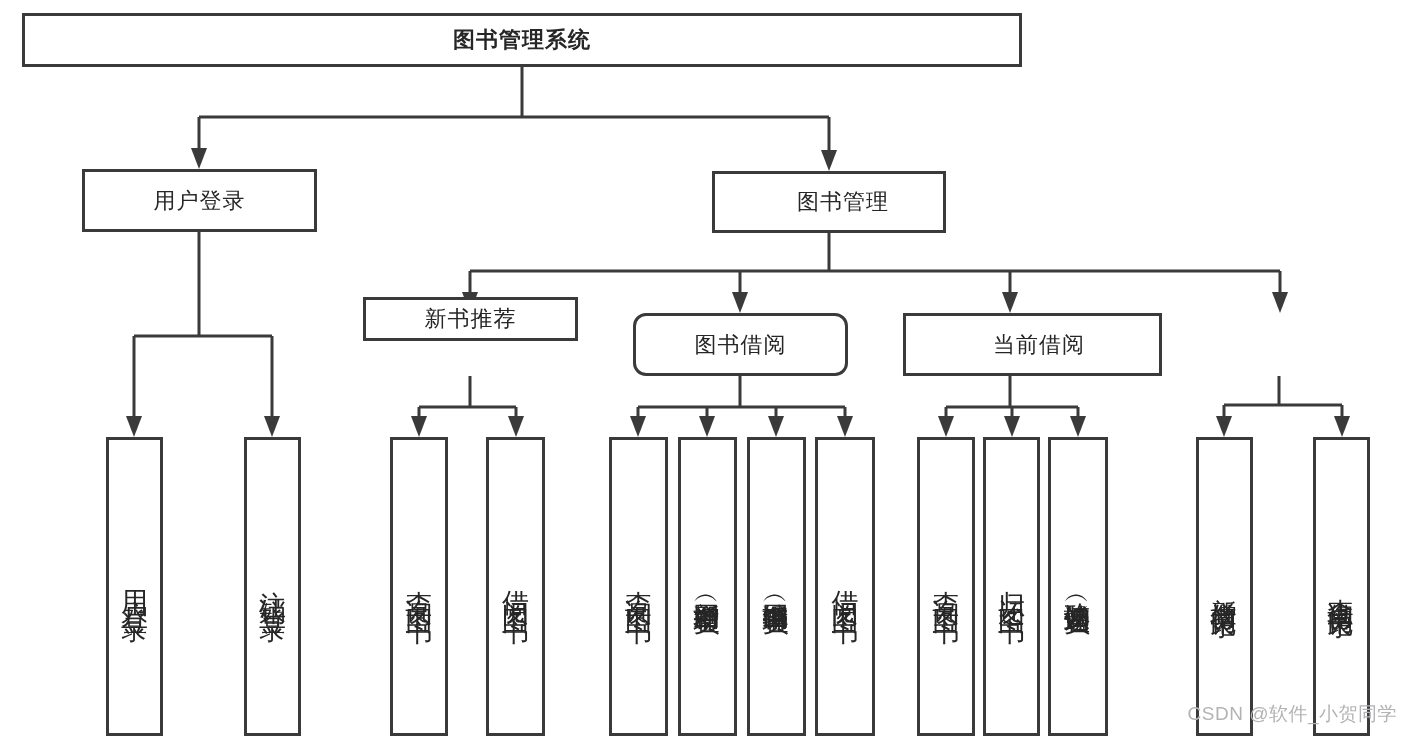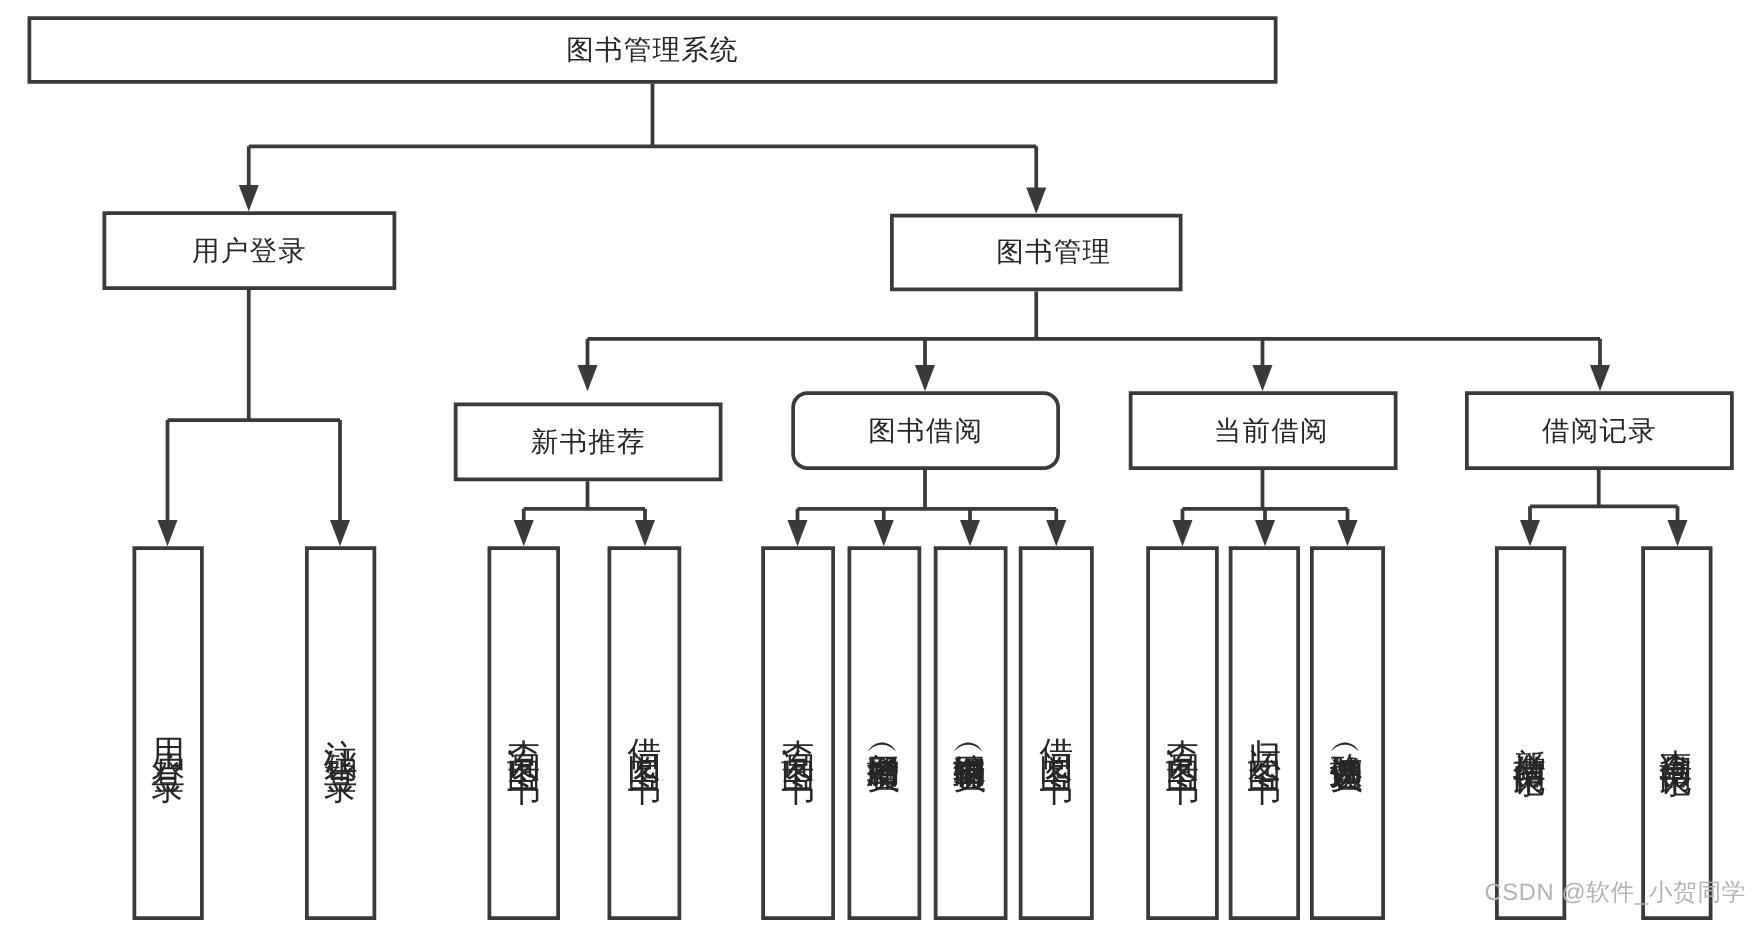--- a/index.html
+++ b/index.html
@@ -65,42 +65,39 @@
       <polygon points="768,416 784,416 776,437"></polygon>
       <polygon points="837,416 853,416 845,437"></polygon>
       <polygon points="938,416 954,416 946,437"></polygon>
       <polygon points="1004,416 1020,416 1012,437"></polygon>
       <polygon points="1070,416 1086,416 1078,437"></polygon>
       <polygon points="1216,416 1232,416 1224,437"></polygon>
       <polygon points="1334,416 1350,416 1342,437"></polygon>
     </g>
   </svg>
 
-  <div class="box hbox" style="left:22px; top:13px; width:1000px; height:54px;">
+  <div class="box hbox" style="left:22px; top:13px; width:1000px; height:54px;font-weight:bold;">
     <span>图书管理系统</span>
   </div>
 
   <div class="box hbox" style="left:82px; top:169px; width:235px; height:63px;">
     <span>用户登录</span>
   </div>
   <div class="box hbox" style="left:712px; top:171px; width:234px; height:62px;padding-left:28px;">
     <span>图书管理</span>
   </div>
 
-  <div class="box hbox" style="left:363px; top:322px; width:215px; height:63px;">
+  <div class="box hbox" style="left:363px; top:297px; width:215px; height:44px;">
     <span>新书推荐</span>
   </div>
   <div class="box hbox" style="left:633px; top:313px; width:215px; height:63px;border-radius:13px;">
     <span>图书借阅</span>
   </div>
-  <div class="box hbox" style="left:903px; top:313px; width:215px; height:63px;padding-left:13px;">
+  <div class="box hbox" style="left:903px; top:313px; width:259px; height:63px;padding-left:13px;">
     <span>当前借阅</span>
-  </div>
-  <div class="box hbox" style="left:1172px; top:313px; width:215px; height:63px;">
-    <span>借阅记录</span>
   </div>
 
   <div class="box vbox leaf-short" style="left:106px; top:437px; width:57px; height:299px;">
     <span>用户登录</span>
   </div>
   <div class="box vbox leaf-short" style="left:244px; top:437px; width:57px; height:299px;">
     <span>注销登录</span>
   </div>
 
   <div class="box vbox leaf-short" style="left:390px; top:437px; width:58px; height:299px;">

